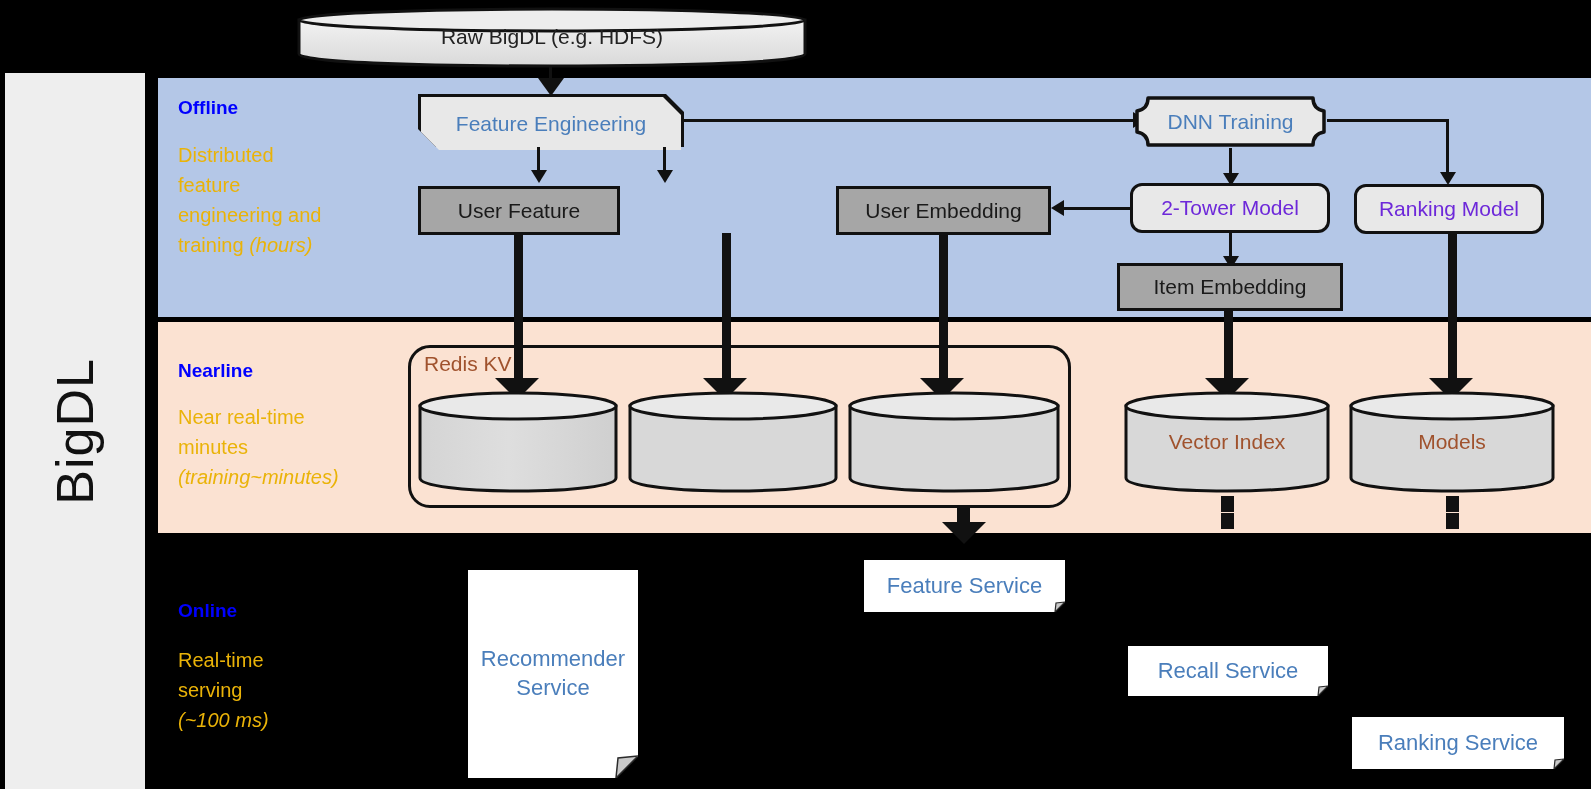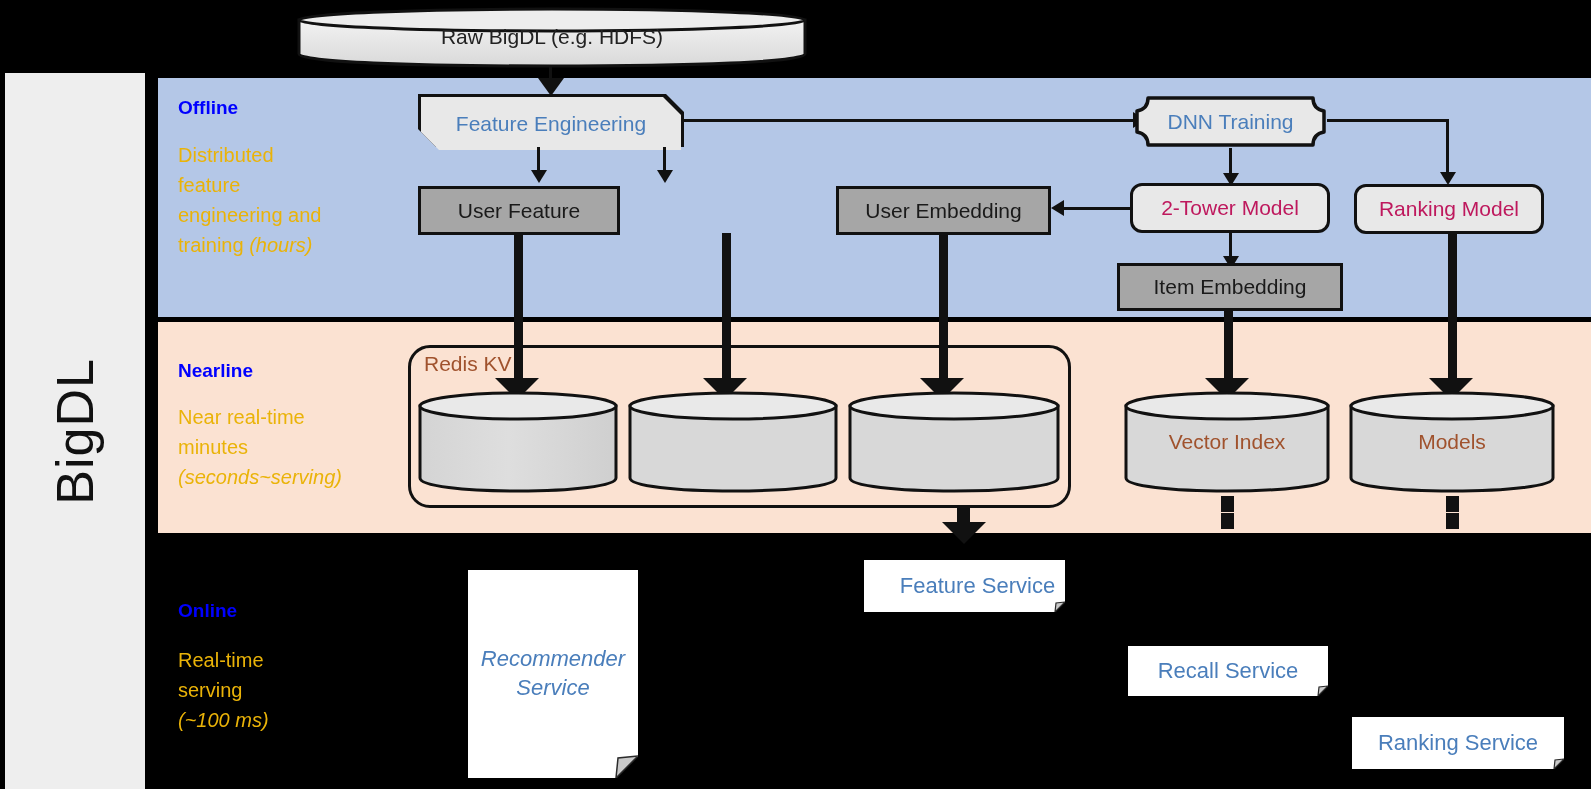--- a/index.html
+++ b/index.html
@@ -20,21 +20,21 @@
       font-family:"Liberation Sans",sans-serif;white-space:nowrap;}
   .stage-desc{position:absolute;color:#eab308;font-size:20px;line-height:1.5;
       font-family:"Liberation Sans",sans-serif;width:210px;}
   .stage-desc .it{font-style:italic;}
 
   
   .box{position:absolute;box-sizing:border-box;display:flex;align-items:center;
        justify-content:center;text-align:center;}
   .gray-box{background:#a6a6a6;border:3px solid #111;color:#1a1a1a;font-size:21px;}
   .proc-box{background:#e8e8e8;border:3px solid #111;border-radius:12px;font-size:21px;}
-  .green-txt{color:#be185d;}
+  .green-txt{color:#6d28d9;}
 
   
   .notch-box{background:#e8e8e8;color:#4a7ebb;font-size:21px;
      clip-path:polygon(0 0, calc(100% - 18px) 0, 100% 18px, 100% 100%, 18px 100%, 0 calc(100% - 18px));}
   .notch-border{position:absolute;background:#111;
      clip-path:polygon(0 0, calc(100% - 18px) 0, 100% 18px, 100% 100%, 18px 100%, 0 calc(100% - 18px));}
 
   
   .scallop-wrap{position:absolute;}
   .scallop-wrap svg{position:absolute;left:0;top:0;}
@@ -97,21 +97,21 @@
     <span>Distributed</span><br>
     <span>feature</span><br>
     <span>engineering and</span><br>
     <span>training </span><span class="it">(hours)</span>
   </div>
 
   <div class="stage-title" style="left:178px;top:360px;">Nearline</div>
   <div class="stage-desc" style="left:178px;top:402px;">
     <span>Near real-time</span><br>
     <span>minutes</span><br>
-    <span class="it">(seconds~serving)</span>
+    <span class="it">(training~minutes)</span>
   </div>
 
   <div class="stage-title" style="left:178px;top:600px;">Online</div>
   <div class="stage-desc" style="left:178px;top:645px;">
     <span>Real-time</span><br>
     <span>serving</span><br>
     <span class="it">(~100 ms)</span>
   </div>
 
   <div class="cyl" style="left:296px;top:6px;width:512px;height:62px;">
@@ -251,29 +251,29 @@
 
   <div class="dash" style="left:957px;top:508px;"></div>
   <div class="arrowhead-down huge" style="left:942px;top:522px;"></div>
 
   <div class="dash" style="left:1221px;top:496px;"></div>
   <div class="dash" style="left:1221px;top:513px;"></div>
 
   <div class="dash" style="left:1446px;top:496px;"></div>
   <div class="dash" style="left:1446px;top:513px;"></div>
 
-  <div class="doc" style="left:468px;top:570px;width:170px;height:208px;font-style:italic;">
+  <div class="doc" style="left:468px;top:570px;width:170px;height:208px;">
     <svg width="170" height="208" viewBox="0 0 170 208">
       <path d="M0,0 L170,0 L170,186 L148,208 L0,208 Z" fill="#ffffff"></path>
       <path d="M170,186 L148,208 L150,188 Z" fill="#c9c9c9" stroke="#2b2b2b" stroke-width="1.5"></path>
     </svg>
     <div class="doc-label">Recommender Service</div>
   </div>
 
-  <div class="doc" style="left:864px;top:560px;width:201px;height:52px;padding-left:26px;">
+  <div class="doc" style="left:864px;top:560px;width:201px;height:52px;">
     <svg width="201" height="52" viewBox="0 0 201 52">
       <path d="M0,0 L201,0 L201,42 L191,52 L0,52 Z" fill="#ffffff"></path>
       <path d="M201,42 L191,52 L192,43 Z" fill="#c9c9c9" stroke="#2b2b2b" stroke-width="1.2"></path>
     </svg>
     <div class="doc-label">Feature Service</div>
   </div>
 
   <div class="doc" style="left:1128px;top:646px;width:200px;height:50px;">
     <svg width="200" height="50" viewBox="0 0 200 50">
       <path d="M0,0 L200,0 L200,40 L190,50 L0,50 Z" fill="#ffffff"></path>

